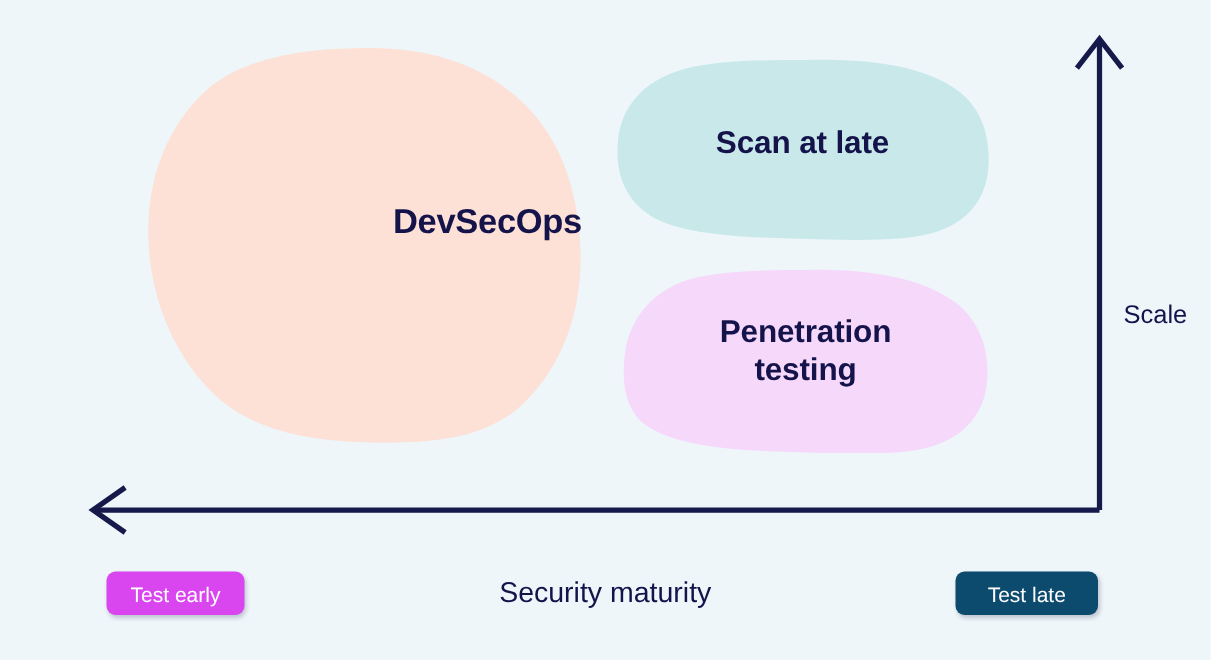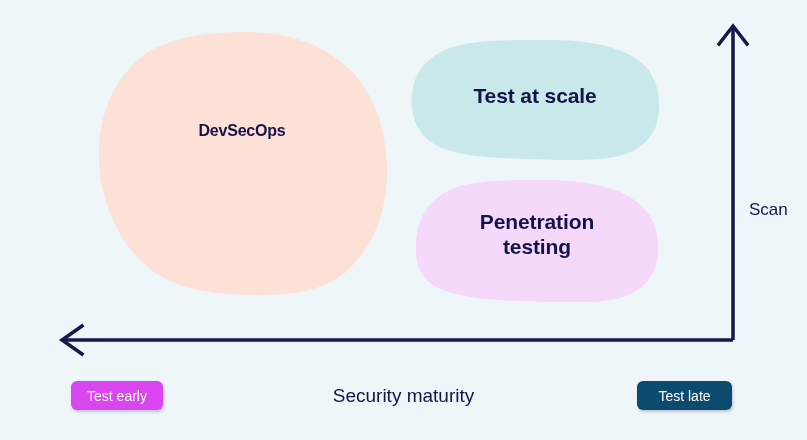--- a/index.html
+++ b/index.html
@@ -39,23 +39,24 @@
   }
 
   
   #blob-devsecops {
     left: 96px;
     top: 30px;
     width: 292px;
     height: 266px;
   }
   #blob-devsecops .blob-label {
-    top: 92px;
-    font-size: 16px;
+    top: 104px;
+    font-size: 23px;
     letter-spacing: -0.2px;
+    text-align: right;
   }
 
   
   #blob-scan {
     left: 410px;
     top: 38px;
     width: 250px;
     height: 122px;
   }
   #blob-scan .blob-label {
@@ -160,21 +161,21 @@
       <path d="M 128 2
                C 170 1 206 6 228 22
                C 245 34 250 54 249 72
                C 248 92 238 108 216 116
                C 192 124 154 122 118 121
                C 80 120 44 118 24 106
                C 6 95 0 76 2 56
                C 4 34 18 16 46 8
                C 70 2 100 2 128 2 Z" fill="#c8e8ea"></path>
     </svg>
-    <div class="blob-label">Test at scale</div>
+    <div class="blob-label">Scan at late</div>
   </div>
 
   <div class="blob-wrap" id="blob-pentest">
     <svg viewBox="0 0 246 123" preserveAspectRatio="none">
       <path d="M 122 1
                C 164 0 200 6 222 22
                C 240 35 246 56 244 76
                C 242 96 230 112 206 119
                C 180 126 140 123 104 122
                C 68 121 34 117 16 104
@@ -190,21 +191,21 @@
 
     <line x1="733" y1="340" x2="733" y2="27" stroke="#151a4a" stroke-width="3.5"></line>
 
     <polyline points="719,44 733,26 747,44" fill="none" stroke="#151a4a" stroke-width="3.5" stroke-linecap="square" stroke-linejoin="miter"></polyline>
 
     <line x1="733" y1="340" x2="63" y2="340" stroke="#151a4a" stroke-width="3.5"></line>
 
     <polyline points="82,326 62,340 82,354" fill="none" stroke="#151a4a" stroke-width="3.5" stroke-linecap="square" stroke-linejoin="miter"></polyline>
   </svg>
 
-  <div id="scale-label">Scan</div>
+  <div id="scale-label">Scale</div>
 
   <div id="maturity-label">Security maturity</div>
 
   <button class="pill" id="pill-test-early">Test early</button>
 
   <button class="pill" id="pill-test-late">Test late</button>
 
 </div>
 
 </body></html>

